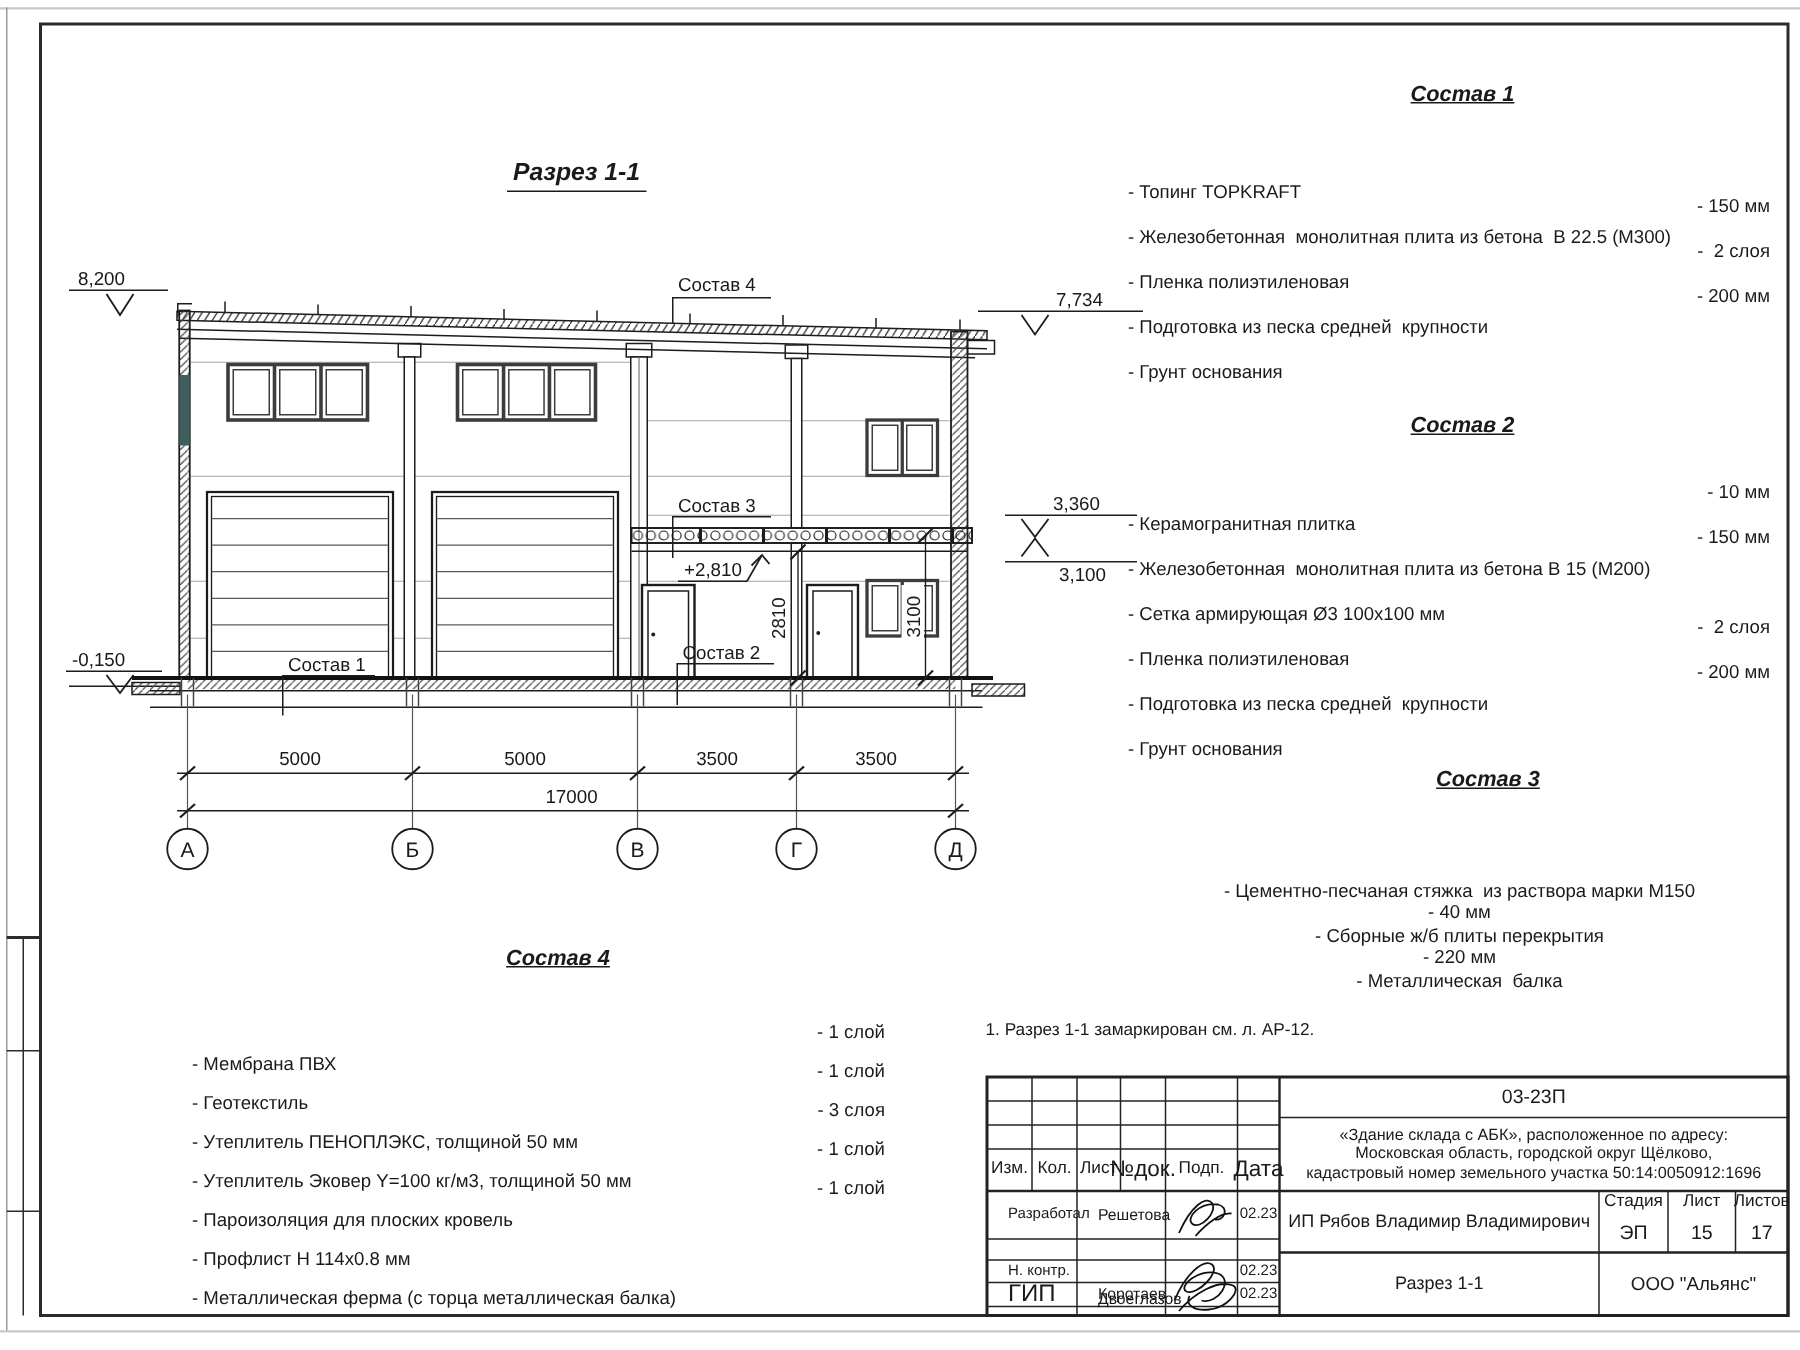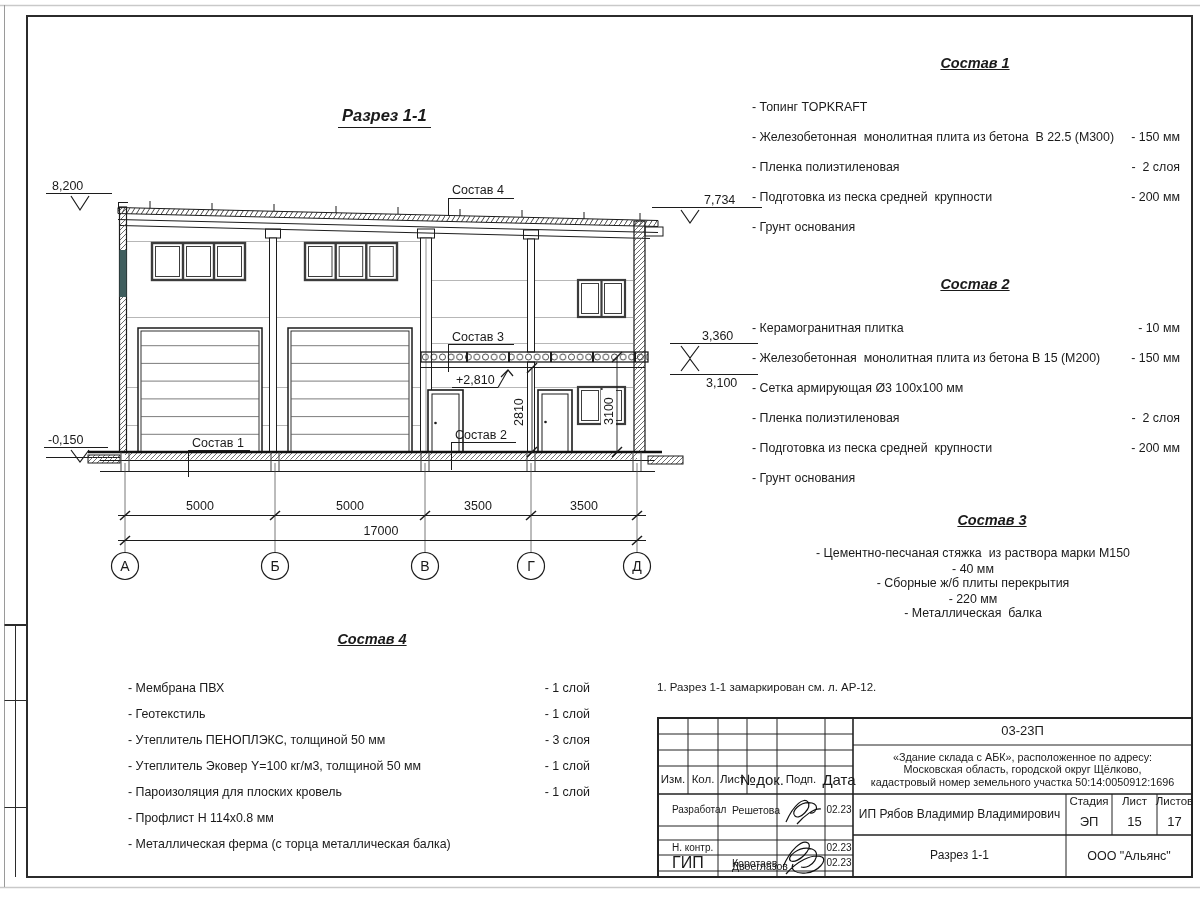--- a/index.html
+++ b/index.html
@@ -6,21 +6,21 @@
   html,body { width:1200px; height:900px; background:#fff; font-family:"Liberation Sans",sans-serif; color:#1a1a1a; overflow:hidden; }
   .sheet { position:relative; width:1200px; height:900px; background:#fff; }
   svg { position:absolute; left:0; top:0; }
   svg text { font-family:"Liberation Sans",sans-serif; fill:#1a1a1a; }
 
   .dwg-title { position:absolute; left:338px; top:106px; font-size:16.5px; font-style:italic; font-weight:bold; border-bottom:1.5px solid #1a1a1a; padding:0 4px 2px 4px; }
 
   .comp { position:absolute; font-size:12.4px; }
   .comp .hdr { font-size:14.5px; font-style:italic; font-weight:bold; text-decoration:underline; text-align:center; height:19px; }
   .comp .row { display:flex; justify-content:space-between; align-items:center; }
-  .comp .nm { white-space:pre; }
+  .comp .nm { white-space:pre;margin-top:41px; }
   .comp .vl { white-space:pre; }
   #comp1 { left:752px; top:55px;  width:428px; } #comp1 .hdr{ padding-left:18px; margin-bottom:18px; } #comp1 .row{ height:30px; }
   #comp2 { left:752px; top:276px; width:428px; } #comp2 .hdr{ padding-left:18px; margin-bottom:18px; } #comp2 .row{ height:30px; }
   #comp3 { left:760px; top:512px; width:420px; } #comp3 .hdr{ padding-left:44px; margin-bottom:15px; } #comp3 .row{ height:30px; padding-left:6px;flex-direction:column; }
   #comp4 { left:128px; top:631px; width:462px; } #comp4 .hdr{ padding-left:26px; margin-bottom:25px; } #comp4 .row{ height:26px; }
 
   .note { position:absolute; left:657px; top:681px; font-size:11.5px; }
 
   .tbtxt { position:absolute; display:flex; align-items:center; justify-content:center; text-align:center; line-height:1.15; }
   .tl { justify-content:flex-start; padding-left:14px; text-align:left; }

